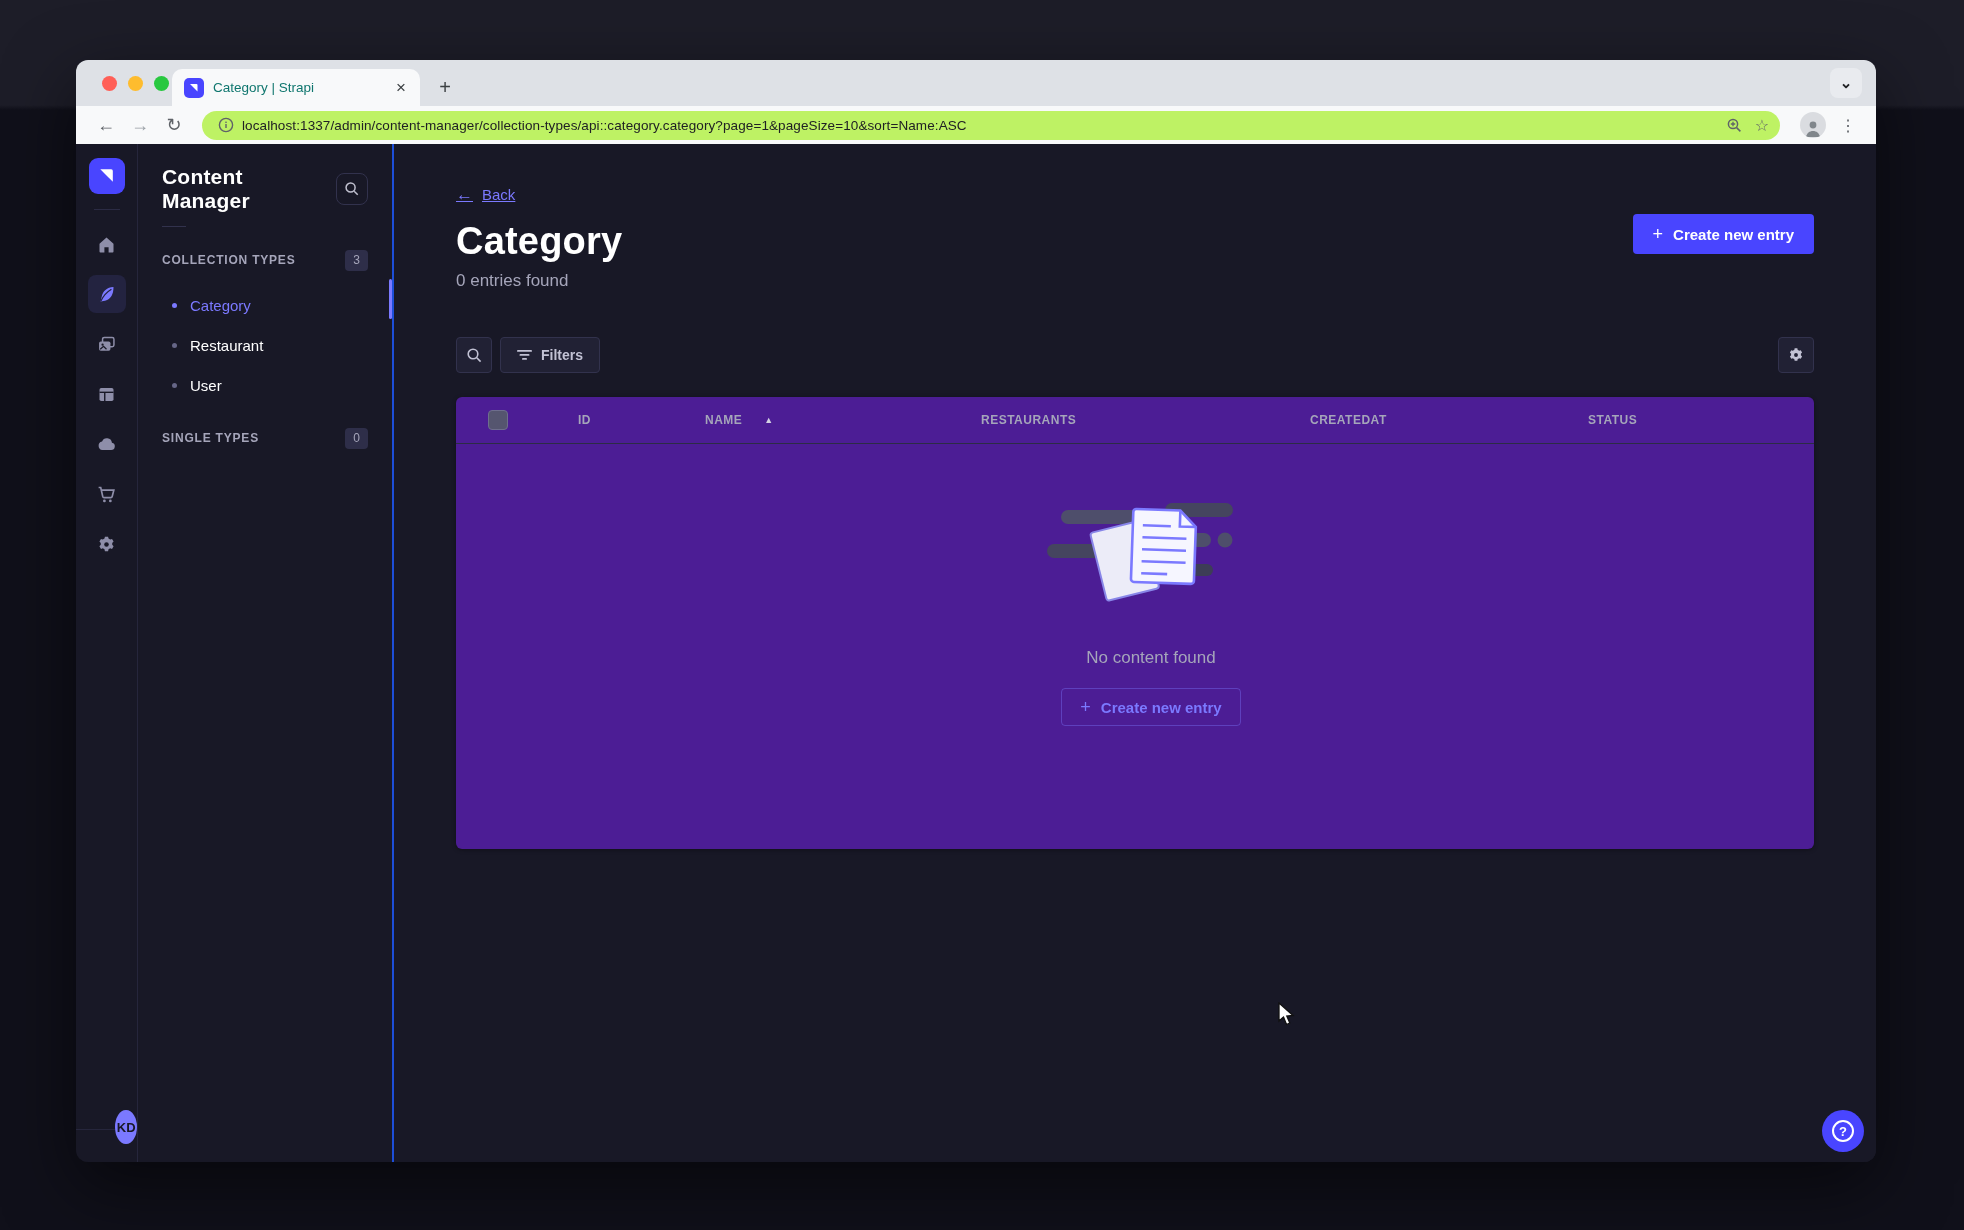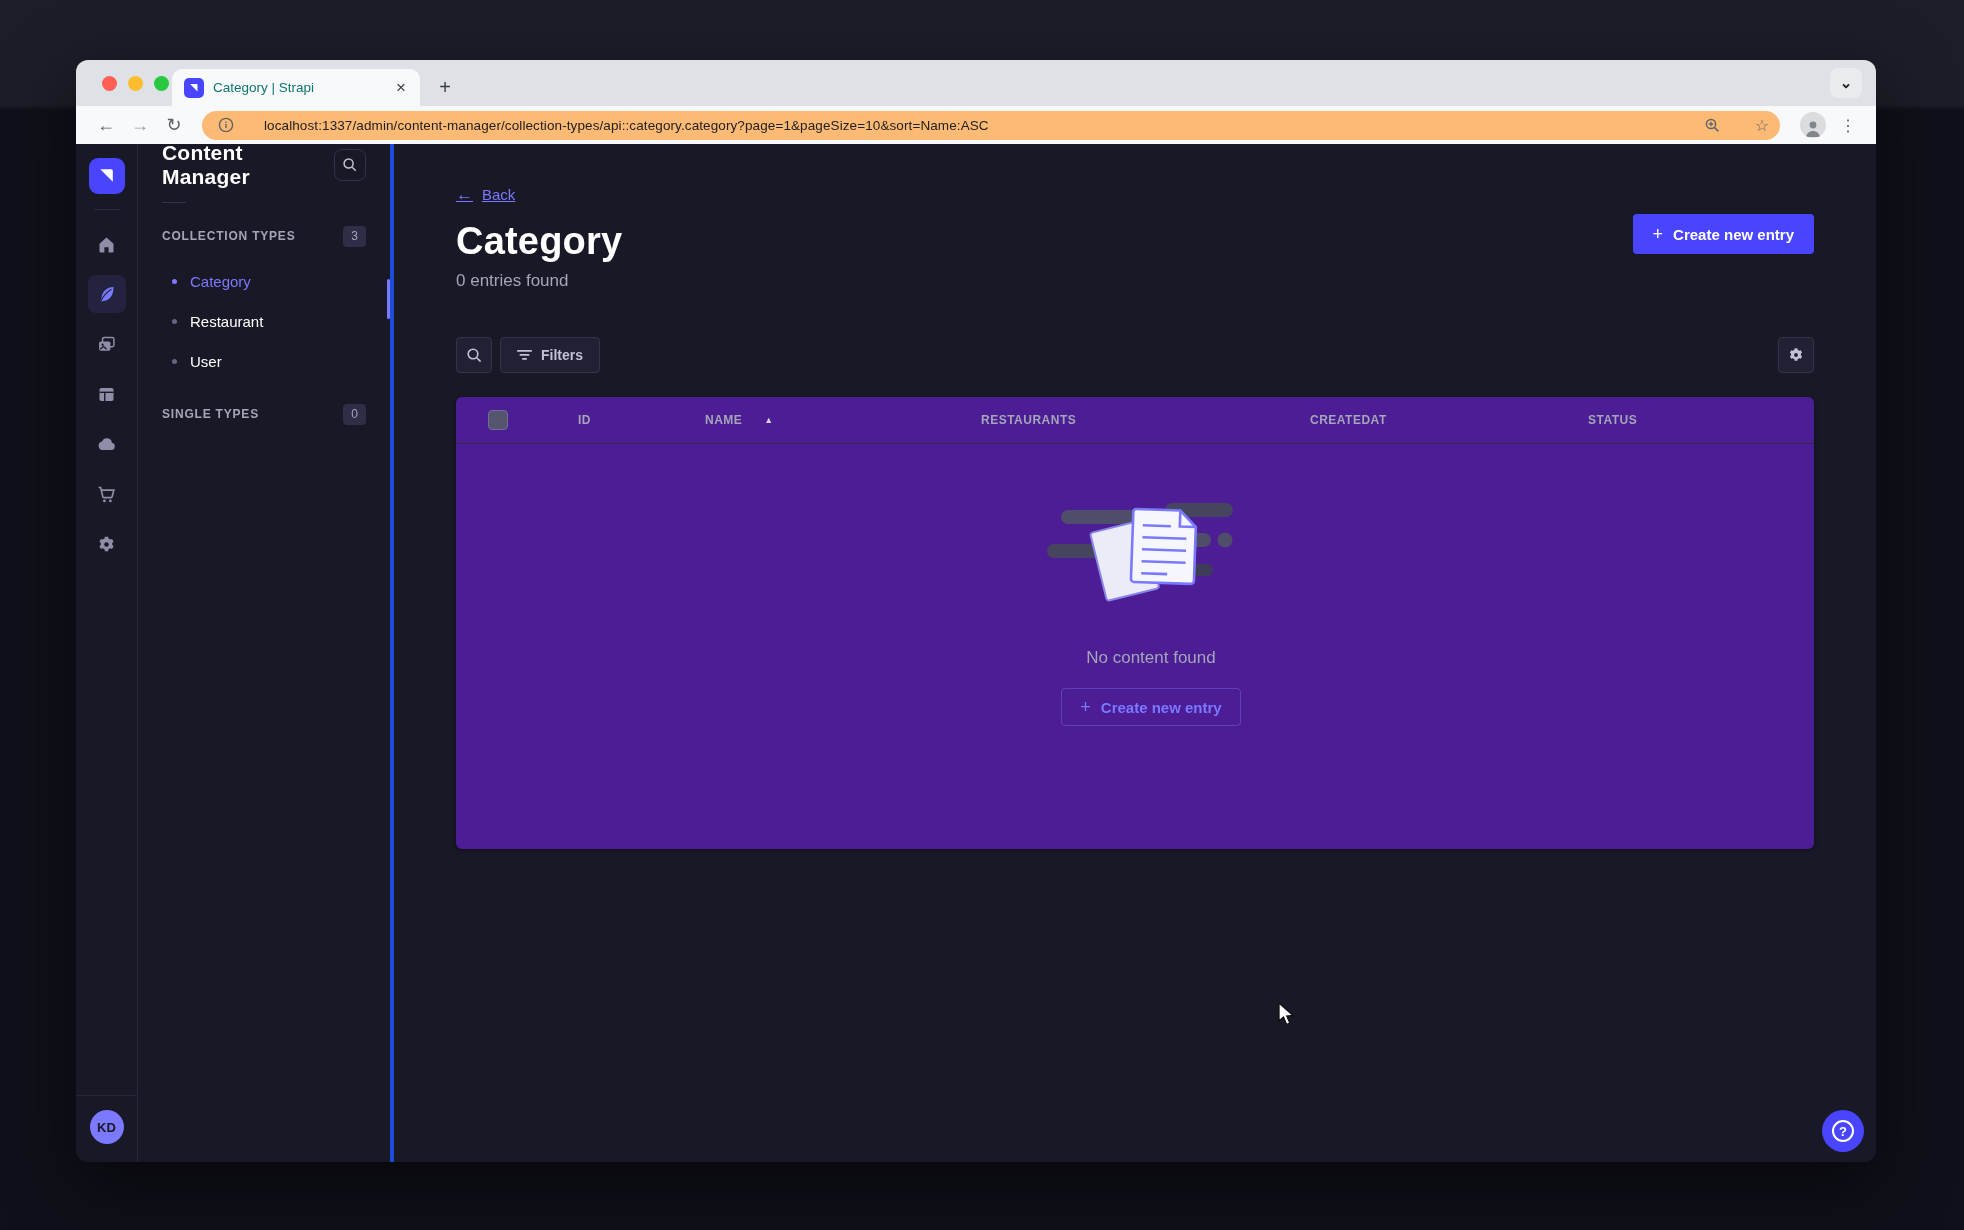--- a/index.html
+++ b/index.html
@@ -31,45 +31,45 @@
   .tab-title { font-size:13.5px; color:#0f766e; flex:1; white-space:nowrap; overflow:hidden; }
   .tab-close { font-size:17px; color:#3c4043; cursor:default; padding:0 2px; }
   .newtab-btn { width:30px; height:30px; margin:0 0 4px 10px; border-radius:50%; display:flex; align-items:center; justify-content:center; font-size:20px; color:#3c4043; }
   .tabsearch-btn { position:absolute; right:14px; top:8px; width:32px; height:30px; border-radius:8px; background:#e9ebef; display:flex; align-items:center; justify-content:center; font-size:15px; color:#202124; font-weight:700; }
 
   
   .toolbar { height:38px; background:#f8f9fa; display:flex; align-items:center; padding:0 16px; gap:6px; }
   .nav-glyph { font-size:18px; color:#5f6368; width:28px; text-align:center; }
   .nav-glyph.fwd { color:#9aa0a6; }
   .urlbar {
-    flex:1; height:29px; margin:0 8px; background:#fdba74; border-radius:15px;
-    display:flex; align-items:center; padding:0 6px 0 12px; gap:26px;
+    flex:1; height:29px; margin:0 8px; background:#bef264; border-radius:15px;
+    display:flex; align-items:center; padding:0 6px 0 12px; gap:4px;
   }
   .url-text { flex:1; font-size:13.5px; color:#202124; white-space:nowrap; overflow:hidden; letter-spacing:.1px; }
   .pill-icon { display:flex; align-items:center; justify-content:center; width:24px; }
   .star { font-size:16px; color:#5f6368; }
   .avatar-chrome { width:26px; height:26px; border-radius:50%; background:#dadce0; display:flex; align-items:flex-end; justify-content:center; overflow:hidden; margin-left:6px; }
   .dots { font-size:16px; color:#5f6368; width:24px; text-align:center; margin-left:4px; }
 
   
   .app { flex:1; display:flex; background:#181826; color:#fff; min-height:0; }
 
   
   .navstrip { width:62px; flex:none; border-right:1px solid #26263c; display:flex; flex-direction:column; align-items:center; padding-top:14px; }
   .logo { width:36px; height:36px; border-radius:9px; background:#4945ff; display:flex; align-items:center; justify-content:center; }
   .nav-divider { width:26px; height:1px; background:#2b2b44; margin:15px 0; }
   .nav-icons { display:flex; flex-direction:column; gap:12px; align-items:center; }
   .nav-btn { width:38px; height:38px; border-radius:8px; display:flex; align-items:center; justify-content:center; color:#8e8ea9; }
   .nav-btn.active { background:#232340; color:#7b79ff; }
-  .nav-bottom { margin-top:auto; width:100%; display:flex; flex-direction:column; align-items:center; }
+  .nav-bottom { margin-top:auto; width:100%; display:flex; flex-direction:row; align-items:center; }
   .nav-bottom .nav-divider { margin:0 0 14px; width:62px; background:#26263c; }
   .user-avatar { width:34px; height:34px; border-radius:50%; background:#7b79ff; color:#181826; font-size:13px; font-weight:700; display:flex; align-items:center; justify-content:center; margin-bottom:18px; }
 
   
-  .subnav { width:256px; flex:none; border-right:4px solid #1d4ed8; padding-top:4px; position:relative; }
+  .subnav { width:256px; flex:none; border-right:2px solid #1d4ed8; padding-top:28px; position:relative; }
   .subnav-header { display:flex; align-items:center; justify-content:space-between; padding:0 24px; height:34px; }
   .subnav-title { font-size:21px; font-weight:600; color:#ffffff; letter-spacing:.2px; }
   .subnav-search { width:32px; height:32px; border-radius:8px; border:1px solid #32324d; display:flex; align-items:center; justify-content:center; color:#c0c0cf; background:transparent; }
   .subnav-hr { width:24px; height:1px; background:#32324d; margin:20px 24px; }
   .section-row { display:flex; align-items:center; justify-content:space-between; padding:0 24px; height:26px; margin-top:20px; }
   .section-label { font-size:12px; font-weight:700; color:#a5a5ba; letter-spacing:.8px; }
   .section-badge { min-width:23px; height:21px; padding:0 6px; background:#2e2e49; border-radius:4px; color:#a5a5ba; font-size:12px; display:flex; align-items:center; justify-content:center; }
   .type-list { margin-top:12px; }
   .type-item { height:40px; display:flex; align-items:center; padding-left:34px; gap:13px; font-size:15px; color:#ffffff; cursor:default; }
   .type-dot { width:5px; height:5px; border-radius:50%; background:#666687; flex:none; }

